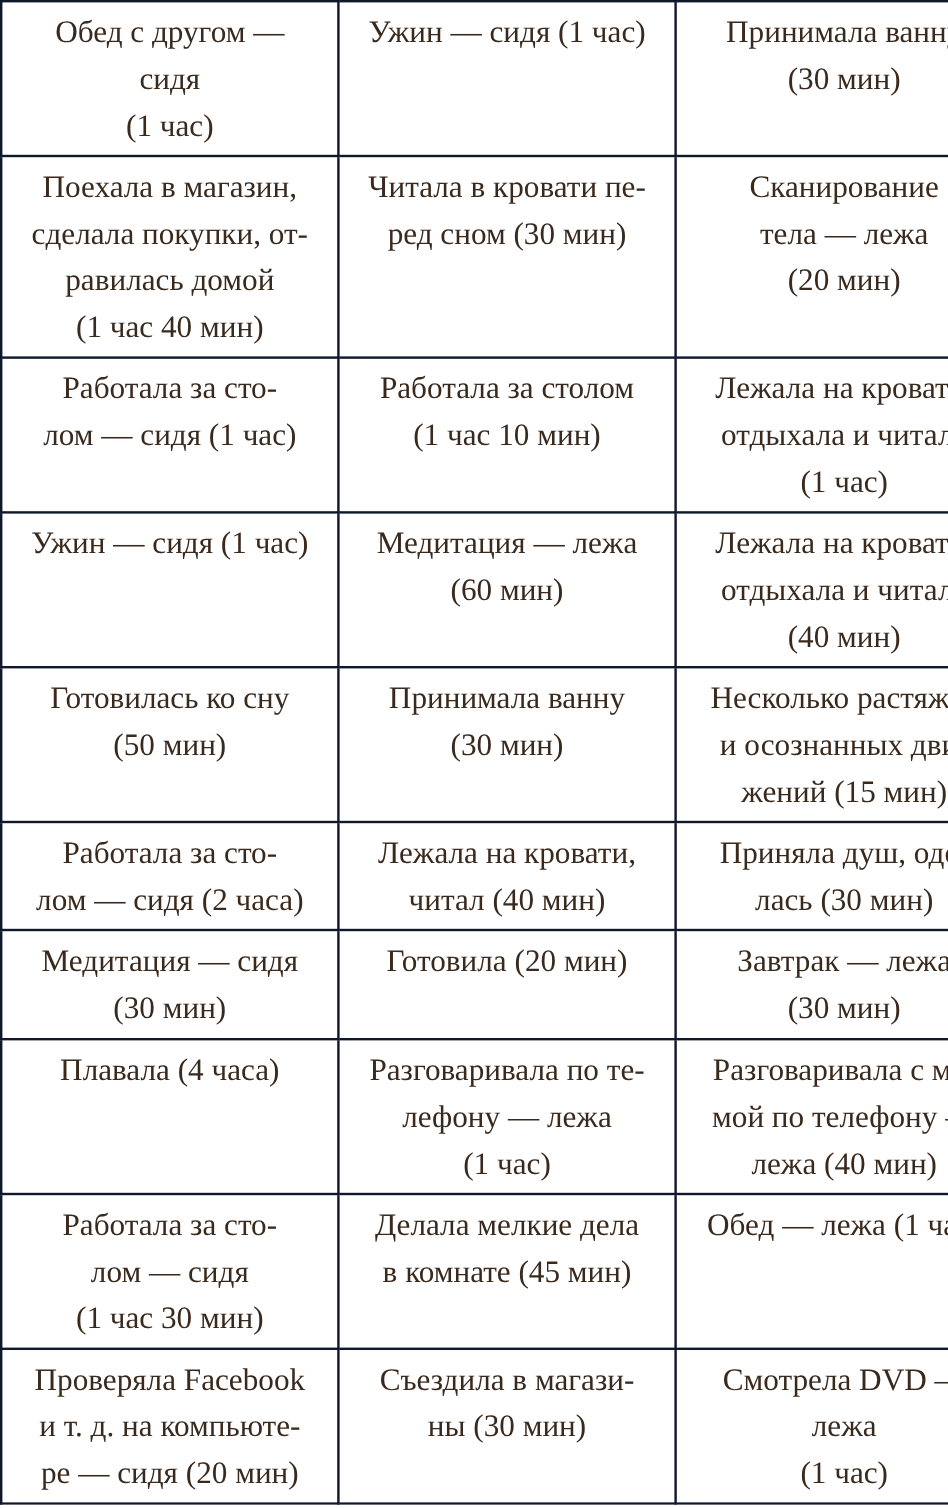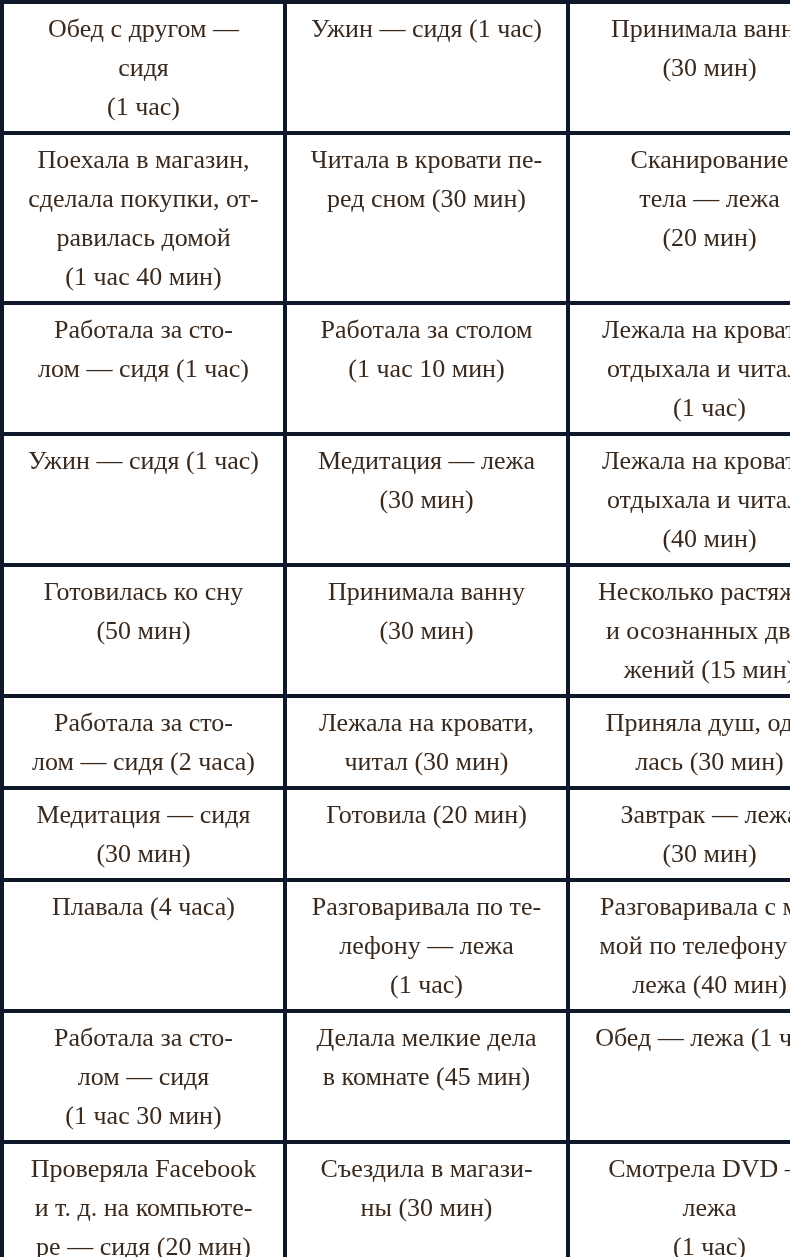--- a/index.html
+++ b/index.html
@@ -11,21 +11,21 @@
     width: 790px;
     font-family: "Liberation Serif", "DejaVu Serif", serif;
   }
   table.activity {
     border-collapse: collapse;
     table-layout: fixed;
     width: 790px;
     color: #3a2a1e;
   }
   table.activity td {
-    border: 4px solid #0f172a;
+    border: 2px solid #0f172a;
     width: 263px;
     vertical-align: top;
     text-align: center;
     font-size: 26px;
     line-height: 39px;
     padding: 5px 8px;
     white-space: pre-line;
     overflow: hidden;
   }
   
@@ -69,39 +69,39 @@
 лом — сидя (1 час)</td>
       <td>Работала за столом
 (1 час 10 мин)</td>
       <td>Лежала на кровати,
 отдыхала и читала
 (1 час)</td>
     </tr>
     <tr>
       <td>Ужин — сидя (1 час)</td>
       <td>Медитация — лежа
-(30 мин)</td>
+(60 мин)</td>
       <td>Лежала на кровати,
 отдыхала и читала
 (40 мин)</td>
     </tr>
     <tr>
       <td>Готовилась ко сну
 (50 мин)</td>
       <td>Принимала ванну
 (30 мин)</td>
       <td>Несколько растяжек
 и осознанных дви-
 жений (15 мин)</td>
     </tr>
     <tr>
       <td>Работала за сто-
 лом — сидя (2 часа)</td>
       <td>Лежала на кровати,
-читал (30 мин)</td>
+читал (40 мин)</td>
       <td>Приняла душ, оде-
 лась (30 мин)</td>
     </tr>
     <tr>
       <td>Медитация — сидя
 (30 мин)</td>
       <td>Готовила (20 мин)</td>
       <td>Завтрак — лежа
 (30 мин)</td>
     </tr>

